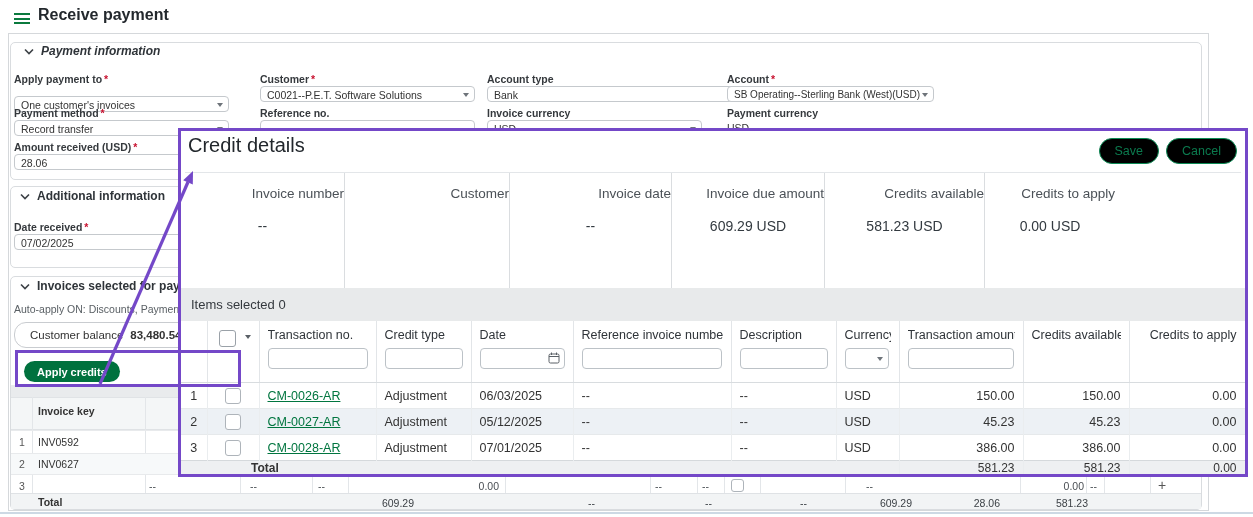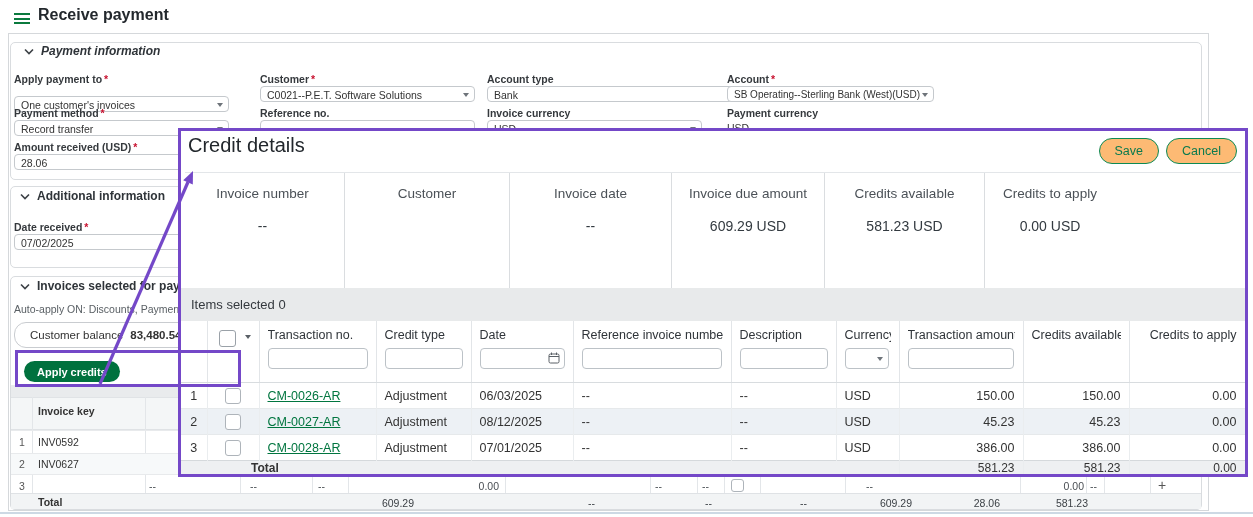--- a/index.html
+++ b/index.html
@@ -30,26 +30,26 @@
   .bg-num{position:absolute;width:20px;text-align:center;font-size:10.5px;color:#555;}
   .vb{position:absolute;width:1px;background:#e3e6e9;}
   .hb{position:absolute;left:11px;width:1190px;height:1px;background:#e8eaec;}
   .fc{position:absolute;top:480px;font-size:10.5px;color:#4a4f54;white-space:nowrap;}
   .tc{position:absolute;top:497px;font-size:10.5px;color:#3c4146;white-space:nowrap;}
   .ra{text-align:right;}
   .cbx{position:absolute;background:#fff;border:1px solid #aeb4ba;border-radius:3px;}
   
   #modal{position:absolute;left:178px;top:128px;width:1070px;height:349px;border:3px solid #7448c8;background:#fff;box-sizing:border-box;z-index:20;overflow:hidden;}
   .m-title{position:absolute;left:7px;top:3px;font-size:20px;color:#22272c;}
-  .pill{position:absolute;top:7px;height:26px;padding:0 15px;background:#fdba74;border:1px solid #0c8a55;border-radius:13px;color:#0b7a4e;font-size:12.5px;font-family:"Liberation Sans",sans-serif;cursor:pointer;}
+  .pill{position:absolute;top:7px;height:26px;padding:0 15px;background:#000000;border:1px solid #0c8a55;border-radius:13px;color:#0b7a4e;font-size:12.5px;font-family:"Liberation Sans",sans-serif;cursor:pointer;}
   .m-div{position:absolute;left:4px;right:4px;top:41px;height:1px;background:#e3e6e9;}
   .summary{position:absolute;left:0;top:42px;right:0;height:115px;display:flex;}
   .scol{box-sizing:border-box;border-right:1px solid #dadde0;text-align:center;padding-top:13px;}
   .scol.nb{border-right:none;}
-  .s-lbl{font-size:13.5px;color:#4b5157;}
+  .s-lbl{font-size:13.5px;color:#4b5157;text-align:right;}
   .s-val{margin-top:15px;font-size:14px;color:#333a40;line-height:1.5;}
   .items-bar{position:absolute;left:0;right:0;top:157px;height:33px;background:#e8eaeb;font-size:13px;color:#34393e;line-height:33px;padding-left:10px;box-sizing:border-box;}
   .mtab{position:absolute;left:0;top:190px;width:1064px;border-collapse:collapse;table-layout:fixed;font-size:12.5px;color:#333;}
   .mtab th{font-weight:normal;text-align:left;vertical-align:top;padding:7px 8px 0 8px;border-right:1px solid #e2e5e8;border-bottom:1px solid #d8dcdf;height:54px;font-size:12.5px;color:#2f3439;}
   .mtab th .hl{margin-bottom:6px;white-space:nowrap;overflow:hidden;}
   .finp{display:block;height:21px;border:1px solid #bcc2c7;border-radius:4px;box-sizing:border-box;font-family:"Liberation Sans",sans-serif;font-size:11px;padding:0 4px;background:#fff;}
   .fwrap{position:relative;}
   .fwrap svg{position:absolute;right:5px;top:4px;}
   .fsel{position:relative;width:44px;height:21px;border:1px solid #bcc2c7;border-radius:4px;background:#fff;box-sizing:border-box;}
   .fsel .caret{top:8px;}
@@ -319,21 +319,21 @@
           <td class="num">150.00</td>
           <td class="num">0.00</td>
         </tr>
         <tr class="alt">
           <td class="ctr">2</td>
           <td class="ctr">
               <div class="cb2"></div>
             </td>
           <td><span class="glink">CM-0027-AR</span></td>
           <td>Adjustment</td>
-          <td>08/12/2025</td>
+          <td>05/12/2025</td>
           <td>--</td>
           <td>--</td>
           <td>USD</td>
           <td class="num">45.23</td>
           <td class="num">45.23</td>
           <td class="num">0.00</td>
         </tr>
         <tr>
           <td class="ctr">3</td>
           <td class="ctr">

